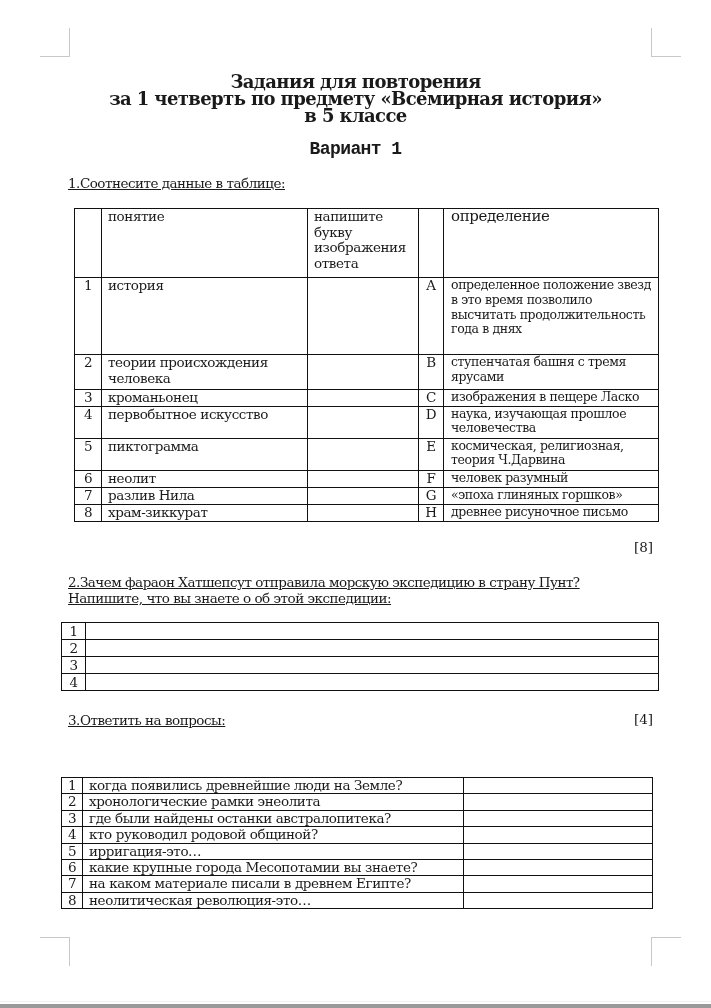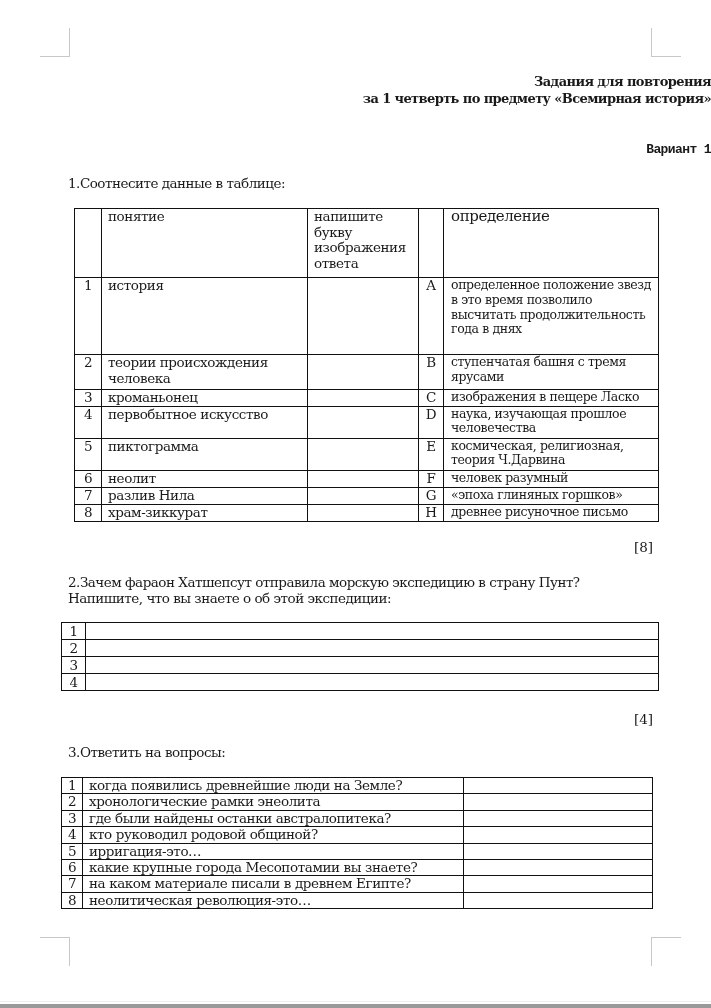--- a/index.html
+++ b/index.html
@@ -16,32 +16,33 @@
     color: #1a1a1a;
   }
   .crop {
     position: absolute;
     background: #c8c8c8;
   }
   .title-block {
     position: absolute;
     left: 0;
     width: 711px;
-    text-align: right;
+    text-align: center;
     font-weight: bold;
-    font-size: 13px;
+    font-size: 18px;
     line-height: 17px;
     letter-spacing: -0.6px;
   }
   .heading {
     position: absolute;
     font-size: 13.5px;
     letter-spacing: -0.5px;
     line-height: 16px;
     white-space: nowrap;
+    text-decoration: underline;
   }
   .score {
     position: absolute;
     font-size: 13.5px;
     line-height: 16px;
   }
   table {
     position: absolute;
     border-collapse: collapse;
     table-layout: fixed;
@@ -89,20 +90,21 @@
 <div class="crop" style="left:651px;top:28px;width:1px;height:29px;"></div>
 <div class="crop" style="left:651px;top:56px;width:30px;height:1px;"></div>
 <div class="crop" style="left:40px;top:937px;width:30px;height:1px;"></div>
 <div class="crop" style="left:69px;top:937px;width:1px;height:29px;"></div>
 <div class="crop" style="left:651px;top:937px;width:30px;height:1px;"></div>
 <div class="crop" style="left:651px;top:937px;width:1px;height:29px;"></div>
 
 <div class="title-block" style="top:73px;">
   <div>Задания для повторения</div>
   <div>за 1 четверть по предмету «Всемирная история»</div>
+  <div>в 5 классе</div>
 </div>
 <div class="title-block" style="top:141px;font-family:Liberation Mono, monospace;">Вариант 1</div>
 
 <div class="heading" style="left:68px;top:175px;">1.Соотнесите данные в таблице:</div>
 
 <table id="t1" style="left:74px;top:208px;width:584px;">
   <colgroup>
     <col style="width:27px">
     <col style="width:206px">
     <col style="width:111px">
@@ -201,21 +203,21 @@
   </tr>
   <tr>
     <td class="num">4</td>
     <td></td>
   </tr>
 </tbody>
   </table>
 
 <div class="score" style="left:634px;top:711px;">[4]</div>
 
-<div class="heading" style="left:68px;top:744px;">3.Ответить на вопросы:</div>
+<div class="heading" style="left:68px;top:712px;">3.Ответить на вопросы:</div>
 
 <table id="t3" style="left:61px;top:777px;width:591px;">
   <colgroup>
     <col style="width:21px">
     <col style="width:381px">
     <col style="width:189px">
   </colgroup>
   <tbody>
       <tr>
     <td class="num">1</td>

